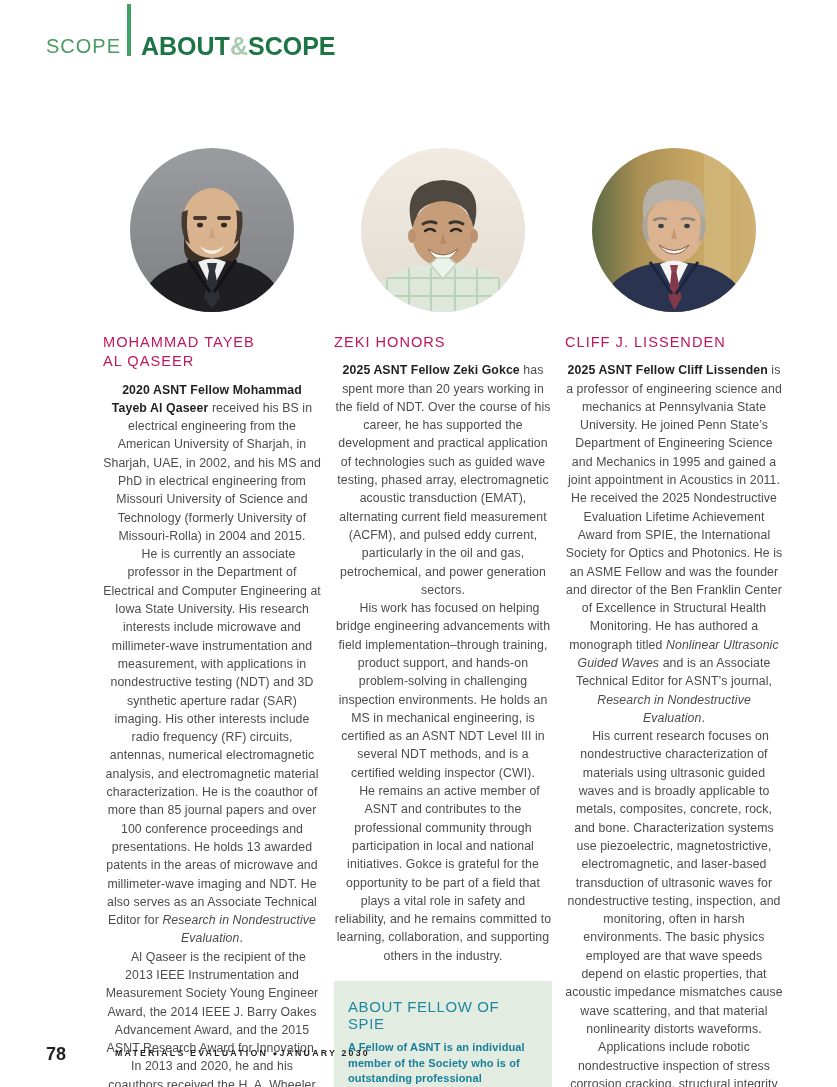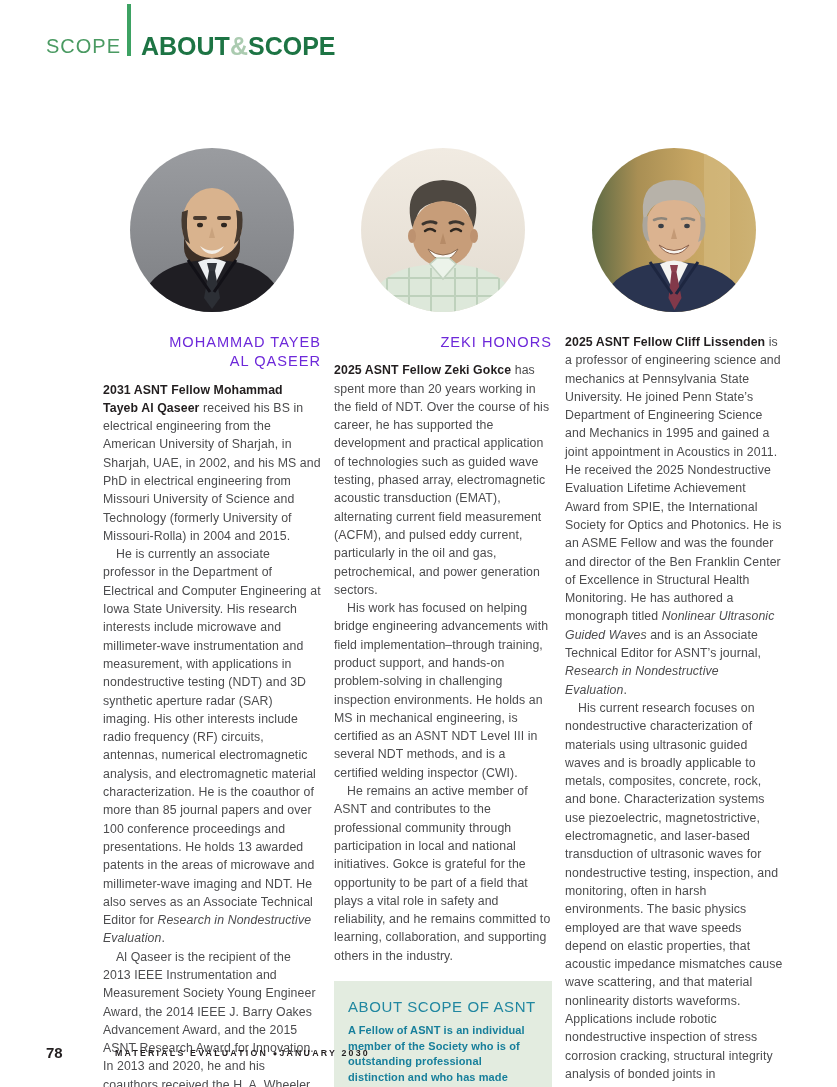--- a/index.html
+++ b/index.html
@@ -33,27 +33,27 @@
   }
   .col { width:218px; flex:0 0 218px; }
 
   .portrait {
     width:164px; height:164px; margin:0 auto 21px auto;
     border-radius:50%; overflow:hidden;
   }
   .portrait svg { display:block; width:164px; height:164px; }
 
   .name {
-    color:#6d28d9; font-size:14.6px; font-weight:400;
+    color:#be185d; font-size:14.6px; font-weight:400;
     letter-spacing:1px; line-height:1.32;
-    margin:0 0 9px 0; white-space:pre-line;text-align:right;
+    margin:0 0 9px 0; white-space:pre-line;
   }
   p.body {
     font-size:12.3px; line-height:18.3px; color:#4c4c4e;
-    letter-spacing:0.1px; margin:0;
+    letter-spacing:0.1px; margin:0;text-align:center;
   }
   p.indent { text-indent:13px; }
   .seg-b { font-weight:700; color:#221e1f; }
   .seg-i { font-style:italic; }
 
   
   .about-box {
     position:relative; margin-top:16px; background:#e3ece0;
     padding:17px 14px 26px 14px;
   }
@@ -62,21 +62,21 @@
     letter-spacing:0.6px; margin:0 0 8px 0;
   }
   .about-body {
     color:#177f9b; font-size:11px; font-weight:700;
     line-height:1.42; letter-spacing:0.1px;
   }
 
   
   .pagenum {
     position:absolute; left:46px; top:1044px;
-    font-size:15px; font-weight:700; color:#231f20;
+    font-size:18px; font-weight:700; color:#231f20;
   }
   .journal-line {
     position:absolute; left:115px; top:1048px;
     font-size:8.8px; font-weight:700; color:#231f20;
     letter-spacing:2.2px;
   }
   .journal-line .dot { font-size:7.5px; letter-spacing:2.2px; }
 </style>
 </head>
 <body>
@@ -113,21 +113,21 @@
           <path d="M70,98 q12,9 24,0 q-5,8 -12,8 q-7,0 -12,-8 z" fill="#f3efe9"></path>
           <path d="M8,164 C14,126 44,112 82,112 C120,112 150,126 156,164 Z" fill="#1f1e23"></path>
           <path d="M68,114 L82,142 L96,114 Q82,107 68,114 Z" fill="#eef0f2"></path>
           <path d="M77,115 h10 l-2,8 h-6 z" fill="#33363c"></path>
           <path d="M79,123 h6 l5,27 -8,11 -8,-11 z" fill="#2c2f35"></path>
           <path d="M58,112 L80,144 M106,112 L84,144" stroke="#121117" stroke-width="3" fill="none"></path>
         </svg>
       </div>
       <h2 class="name">MOHAMMAD TAYEB
 AL QASEER</h2>
-      <p class="body"><span class="seg-b">2031 ASNT Fellow Mohammad Tayeb Al Qaseer</span><span class="seg-n"> received his BS in electrical engineering from the American University of Sharjah, in Sharjah, UAE, in 2002, and his MS and PhD in electrical engineering from Missouri University of Science and Technology (formerly University of Missouri-Rolla) in 2004 and 2015.</span></p>
+      <p class="body"><span class="seg-b">2020 ASNT Fellow Mohammad Tayeb Al Qaseer</span><span class="seg-n"> received his BS in electrical engineering from the American University of Sharjah, in Sharjah, UAE, in 2002, and his MS and PhD in electrical engineering from Missouri University of Science and Technology (formerly University of Missouri-Rolla) in 2004 and 2015.</span></p>
       <p class="body indent"><span class="seg-n">He is currently an associate professor in the Department of Electrical and Computer Engineering at Iowa State University. His research interests include microwave and millimeter-wave instrumentation and measurement, with applications in nondestructive testing (NDT) and 3D synthetic aperture radar (SAR) imaging. His other interests include radio frequency (RF) circuits, antennas, numerical electromagnetic analysis, and electromagnetic material characterization. He is the coauthor of more than 85 journal papers and over 100 conference proceedings and presentations. He holds 13 awarded patents in the areas of microwave and millimeter-wave imaging and NDT. He also serves as an Associate Technical Editor for </span><span class="seg-i">Research in Nondestructive Evaluation</span><span class="seg-n">.</span></p>
       <p class="body indent"><span class="seg-n">Al Qaseer is the recipient of the 2013 IEEE Instrumentation and Measurement Society Young Engineer Award, the 2014 IEEE J. Barry Oakes Advancement Award, and the 2015 ASNT Research Award for Innovation. In 2013 and 2020, he and his coauthors received the H. A. Wheeler Applications Prize Paper Award from the IEEE Antennas and Propagation Society.</span></p>
     </article>
 
     <article class="col">
       <div class="portrait">
         <svg viewBox="0 0 164 164">
           <defs>
             <linearGradient id="bg2" x1="0" y1="0" x2="0" y2="1">
               <stop offset="0" stop-color="#f1ebe2"></stop>
@@ -155,21 +155,21 @@
           </g>
           <path d="M69,116 l13,15 13,-15 -7,-6 -12,0 z" fill="#ecf3ea" stroke="#c2d2c0" stroke-width="1.5"></path>
         </svg>
       </div>
       <h2 class="name">ZEKI HONORS</h2>
       <p class="body"><span class="seg-b">2025 ASNT Fellow Zeki Gokce</span><span class="seg-n"> has spent more than 20 years working in the field of NDT. Over the course of his career, he has supported the development and practical application of technologies such as guided wave testing, phased array, electromagnetic acoustic transduction (EMAT), alternating current field measurement (ACFM), and pulsed eddy current, particularly in the oil and gas, petrochemical, and power generation sectors.</span></p>
       <p class="body indent"><span class="seg-n">His work has focused on helping bridge engineering advancements with field implementation–through training, product support, and hands-on problem-solving in challenging inspection environments. He holds an MS in mechanical engineering, is certified as an ASNT NDT Level III in several NDT methods, and is a certified welding inspector (CWI).</span></p>
       <p class="body indent"><span class="seg-n">He remains an active member of ASNT and contributes to the professional community through participation in local and national initiatives. Gokce is grateful for the opportunity to be part of a field that plays a vital role in safety and reliability, and he remains committed to learning, collaboration, and supporting others in the industry.</span></p>
 
       <aside class="about-box">
-        <h3 class="about-title">ABOUT SCOPE OF ASNT</h3>
+        <h3 class="about-title">ABOUT FELLOW OF SPIE</h3>
         <p class="about-body">A Fellow of ASNT is an individual member of the Society who is of outstanding professional distinction and who has made significant, ongoing contributions to the advancement of NDT/E.</p>
 
       </aside>
     </article>
 
     <article class="col">
       <div class="portrait">
         <svg viewBox="0 0 164 164">
           <defs>
             <linearGradient id="bg3" x1="0" y1="0" x2="1" y2="0">
@@ -191,20 +191,21 @@
           <ellipse cx="95" cy="78" rx="2.8" ry="2.2" fill="#3a3f46"></ellipse>
           <path d="M82,80 l-3,11 6,0 z" fill="#c49a76"></path>
           <path d="M67,97 q15,11 30,0 q-6,9 -15,9 q-9,0 -15,-9 z" fill="#f6f3ee" stroke="#8a5f49" stroke-width="1"></path>
           <path d="M6,164 C14,128 46,114 82,114 C118,114 150,128 158,164 Z" fill="#2a3450"></path>
           <path d="M68,116 L82,144 L96,116 Q82,109 68,116 Z" fill="#f4f4f2"></path>
           <path d="M78,117 h8 l-1.5,7 h-5 z" fill="#8d4150"></path>
           <path d="M79.5,124 h5 l5,26 -7,12 -6,-12 z" fill="#82394a"></path>
           <path d="M58,114 L80,146 M106,114 L84,146" stroke="#1d2640" stroke-width="3" fill="none"></path>
         </svg>
       </div>
+      <h2 class="name">CLIFF J. LISSENDEN</h2>
       <p class="body"><span class="seg-b">2025 ASNT Fellow Cliff Lissenden</span><span class="seg-n"> is a professor of engineering science and mechanics at Pennsylvania State University. He joined Penn State’s Department of Engineering Science and Mechanics in 1995 and gained a joint appointment in Acoustics in 2011. He received the 2025 Nondestructive Evaluation Lifetime Achievement Award from SPIE, the International Society for Optics and Photonics. He is an ASME Fellow and was the founder and director of the Ben Franklin Center of Excellence in Structural Health Monitoring. He has authored a monograph titled </span><span class="seg-i">Nonlinear Ultrasonic Guided Waves</span><span class="seg-n"> and is an Associate Technical Editor for ASNT’s journal, </span><span class="seg-i">Research in Nondestructive Evaluation</span><span class="seg-n">.</span></p>
       <p class="body indent"><span class="seg-n">His current research focuses on nondestructive characterization of materials using ultrasonic guided waves and is broadly applicable to metals, composites, concrete, rock, and bone. Characterization systems use piezoelectric, magnetostrictive, electromagnetic, and laser-based transduction of ultrasonic waves for nondestructive testing, inspection, and monitoring, often in harsh environments. The basic physics employed are that wave speeds depend on elastic properties, that acoustic impedance mismatches cause wave scattering, and that material nonlinearity distorts waveforms. Applications include robotic nondestructive inspection of stress corrosion cracking, structural integrity analysis of bonded joints in composites, detection of incipient damage with nonlinear ultrasonics, process monitoring of additive manufacturing with laser ultrasonics, cloaking critical infrastructure from earthquakes, and characterization of bone healing.</span></p>
     </article>
 
   </main>
 
   <footer>
     <span class="pagenum">78</span>
     <span class="journal-line"><span>MATERIALS EVALUATION</span> <span class="dot">●</span><span>JANUARY 2030</span></span>
   </footer>

